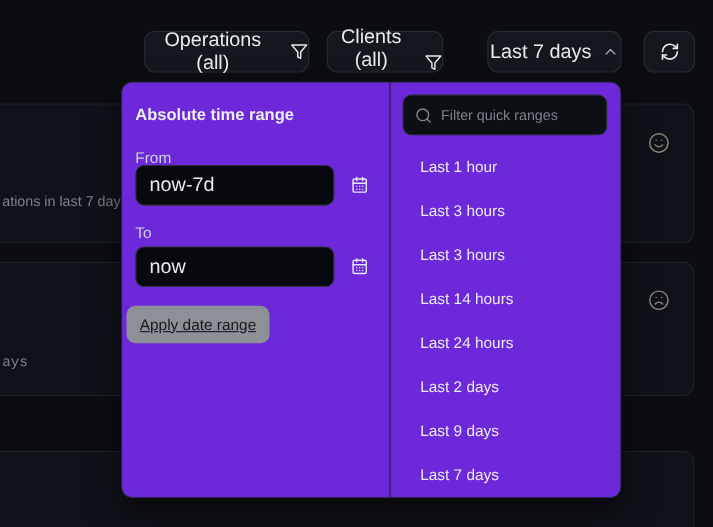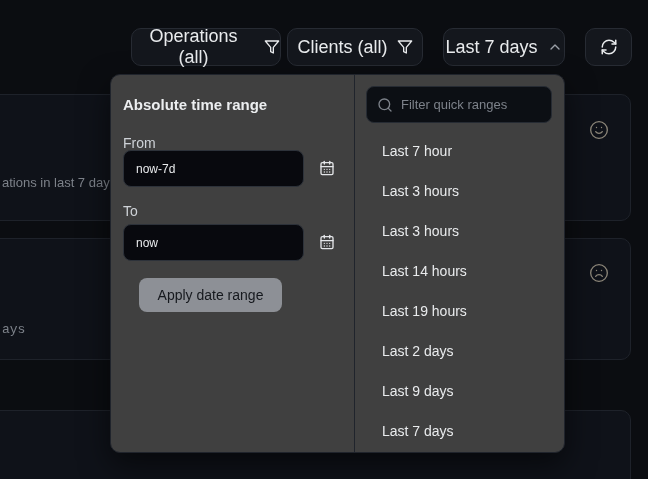--- a/index.html
+++ b/index.html
@@ -25,44 +25,44 @@
     display:flex; align-items:center; justify-content:center; gap:9px;
     background:#14171d; border:1px solid #272b33; border-radius:10px;
     color:#e9ebed; font-size:18px; cursor:pointer;
   }
   .tb-btn svg { flex:0 0 auto; }
   .icon16 { width:16px; height:16px; }
   .icon18 { width:18px; height:18px; }
   
   #time-picker {
     position:absolute; left:110px; top:74px; width:455px; height:379px; z-index:5;
-    background:#404040; border:1px solid #20242c; border-radius:10px;
+    background:#6d28d9; border:1px solid #20242c; border-radius:10px;
     box-shadow:0 12px 30px rgba(0,0,0,.55);
   }
   #tp-left { position:absolute; left:0; top:0; width:243px; height:100%; }
   #tp-divider { position:absolute; left:243px; top:0; width:1px; height:100%; background:#20242c; }
   #tp-right { position:absolute; left:244px; top:0; width:210px; height:100%; }
   .tp-title { position:absolute; left:12px; top:21px; font-size:15px; font-weight:700; color:#eceef0; }
   .tp-label { position:absolute; left:12px; font-size:14px; color:#ced2d7; }
   .tp-input {
     position:absolute; left:12px; width:181px; height:37px;
     background:#08090e; border:1px solid #2d323a; border-radius:8px;
-    color:#e9ebed; font-size:12px; padding:0 12px;
+    color:#e9ebed; font-size:18px; padding:0 12px;
     font-family:"Liberation Sans", sans-serif; outline:none;
   }
   .cal-btn {
     position:absolute; left:205px; width:22px; height:22px; border:none; background:transparent;
     color:#e4e6e9; cursor:pointer; display:flex; align-items:center; justify-content:center;
   }
   #apply-btn {
-    position:absolute; left:28px; top:203px; width:143px; height:34px;
+    position:absolute; left:4px; top:203px; width:130px; height:34px;
     background:#8d9096; color:#16191e; font-size:14px;
     border:none; border-radius:8px; cursor:pointer;
     font-family:"Liberation Sans", sans-serif;
-    display:flex; align-items:center; justify-content:center;
+    display:flex; align-items:center; justify-content:center;text-decoration:underline;
   }
   #filter-wrap {
     position:absolute; left:11px; top:11px; width:186px; height:37px;
     border:1px solid #262b33; border-radius:8px; background:#0c0f14;
     display:flex; align-items:center; gap:8px; padding:0 10px;
   }
   #filter-wrap svg { color:#7d828a; flex:0 0 auto; }
   #filter-input {
     flex:1; min-width:0; background:transparent; border:none; outline:none;
     color:#e9ebed; font-size:13px; font-family:"Liberation Sans", sans-serif;
@@ -99,21 +99,21 @@
   </div>
   <div class="bg-card" style="top:410px;height:100px;"></div>
 
   <button class="tb-btn" style="left:131px;width:150px;">
     <span>Operations (all)</span>
     <svg class="icon16" viewBox="0 0 24 24" fill="none" stroke="#e9ebed" stroke-width="2" stroke-linecap="round" stroke-linejoin="round">
         <polygon points="22 3 2 3 10 12.46 10 19 14 21 14 12.46 22 3"></polygon>
       </svg>
   </button>
 
-  <button class="tb-btn" style="left:287px;width:136px;">
+  <button class="tb-btn" style="left:297px;width:106px;align-items:flex-end;">
     <span>Clients (all)</span>
     <svg class="icon16" viewBox="0 0 24 24" fill="none" stroke="#e9ebed" stroke-width="2" stroke-linecap="round" stroke-linejoin="round">
         <polygon points="22 3 2 3 10 12.46 10 19 14 21 14 12.46 22 3"></polygon>
       </svg>
   </button>
 
   <button class="tb-btn" style="left:443px;width:122px;">
     <span>Last 7 days</span>
     <svg class="icon16" viewBox="0 0 24 24" fill="none" stroke="#9ba0a8" stroke-width="2" stroke-linecap="round" stroke-linejoin="round">
         <polyline points="18 15 12 9 6 15"></polyline>
@@ -175,25 +175,25 @@
 
     <div id="tp-right">
       <div id="filter-wrap">
         <svg class="icon16" viewBox="0 0 24 24" fill="none" stroke="currentColor" stroke-width="2" stroke-linecap="round" stroke-linejoin="round">
           <circle cx="11" cy="11" r="8"></circle>
             <line x1="21" y1="21" x2="16.65" y2="16.65"></line>
         </svg>
         <input id="filter-input" placeholder="Filter quick ranges" style="">
       </div>
       <div id="quick-range-list">
-          <div class="qr-item">Last 7 hour</div>
+          <div class="qr-item">Last 1 hour</div>
           <div class="qr-item">Last 3 hours</div>
           <div class="qr-item">Last 3 hours</div>
           <div class="qr-item">Last 14 hours</div>
-          <div class="qr-item">Last 19 hours</div>
+          <div class="qr-item">Last 24 hours</div>
           <div class="qr-item">Last 2 days</div>
           <div class="qr-item">Last 9 days</div>
           <div class="qr-item">Last 7 days</div>
         </div>
     </div>
 
   </div>
 </div>
 
 </body></html>

